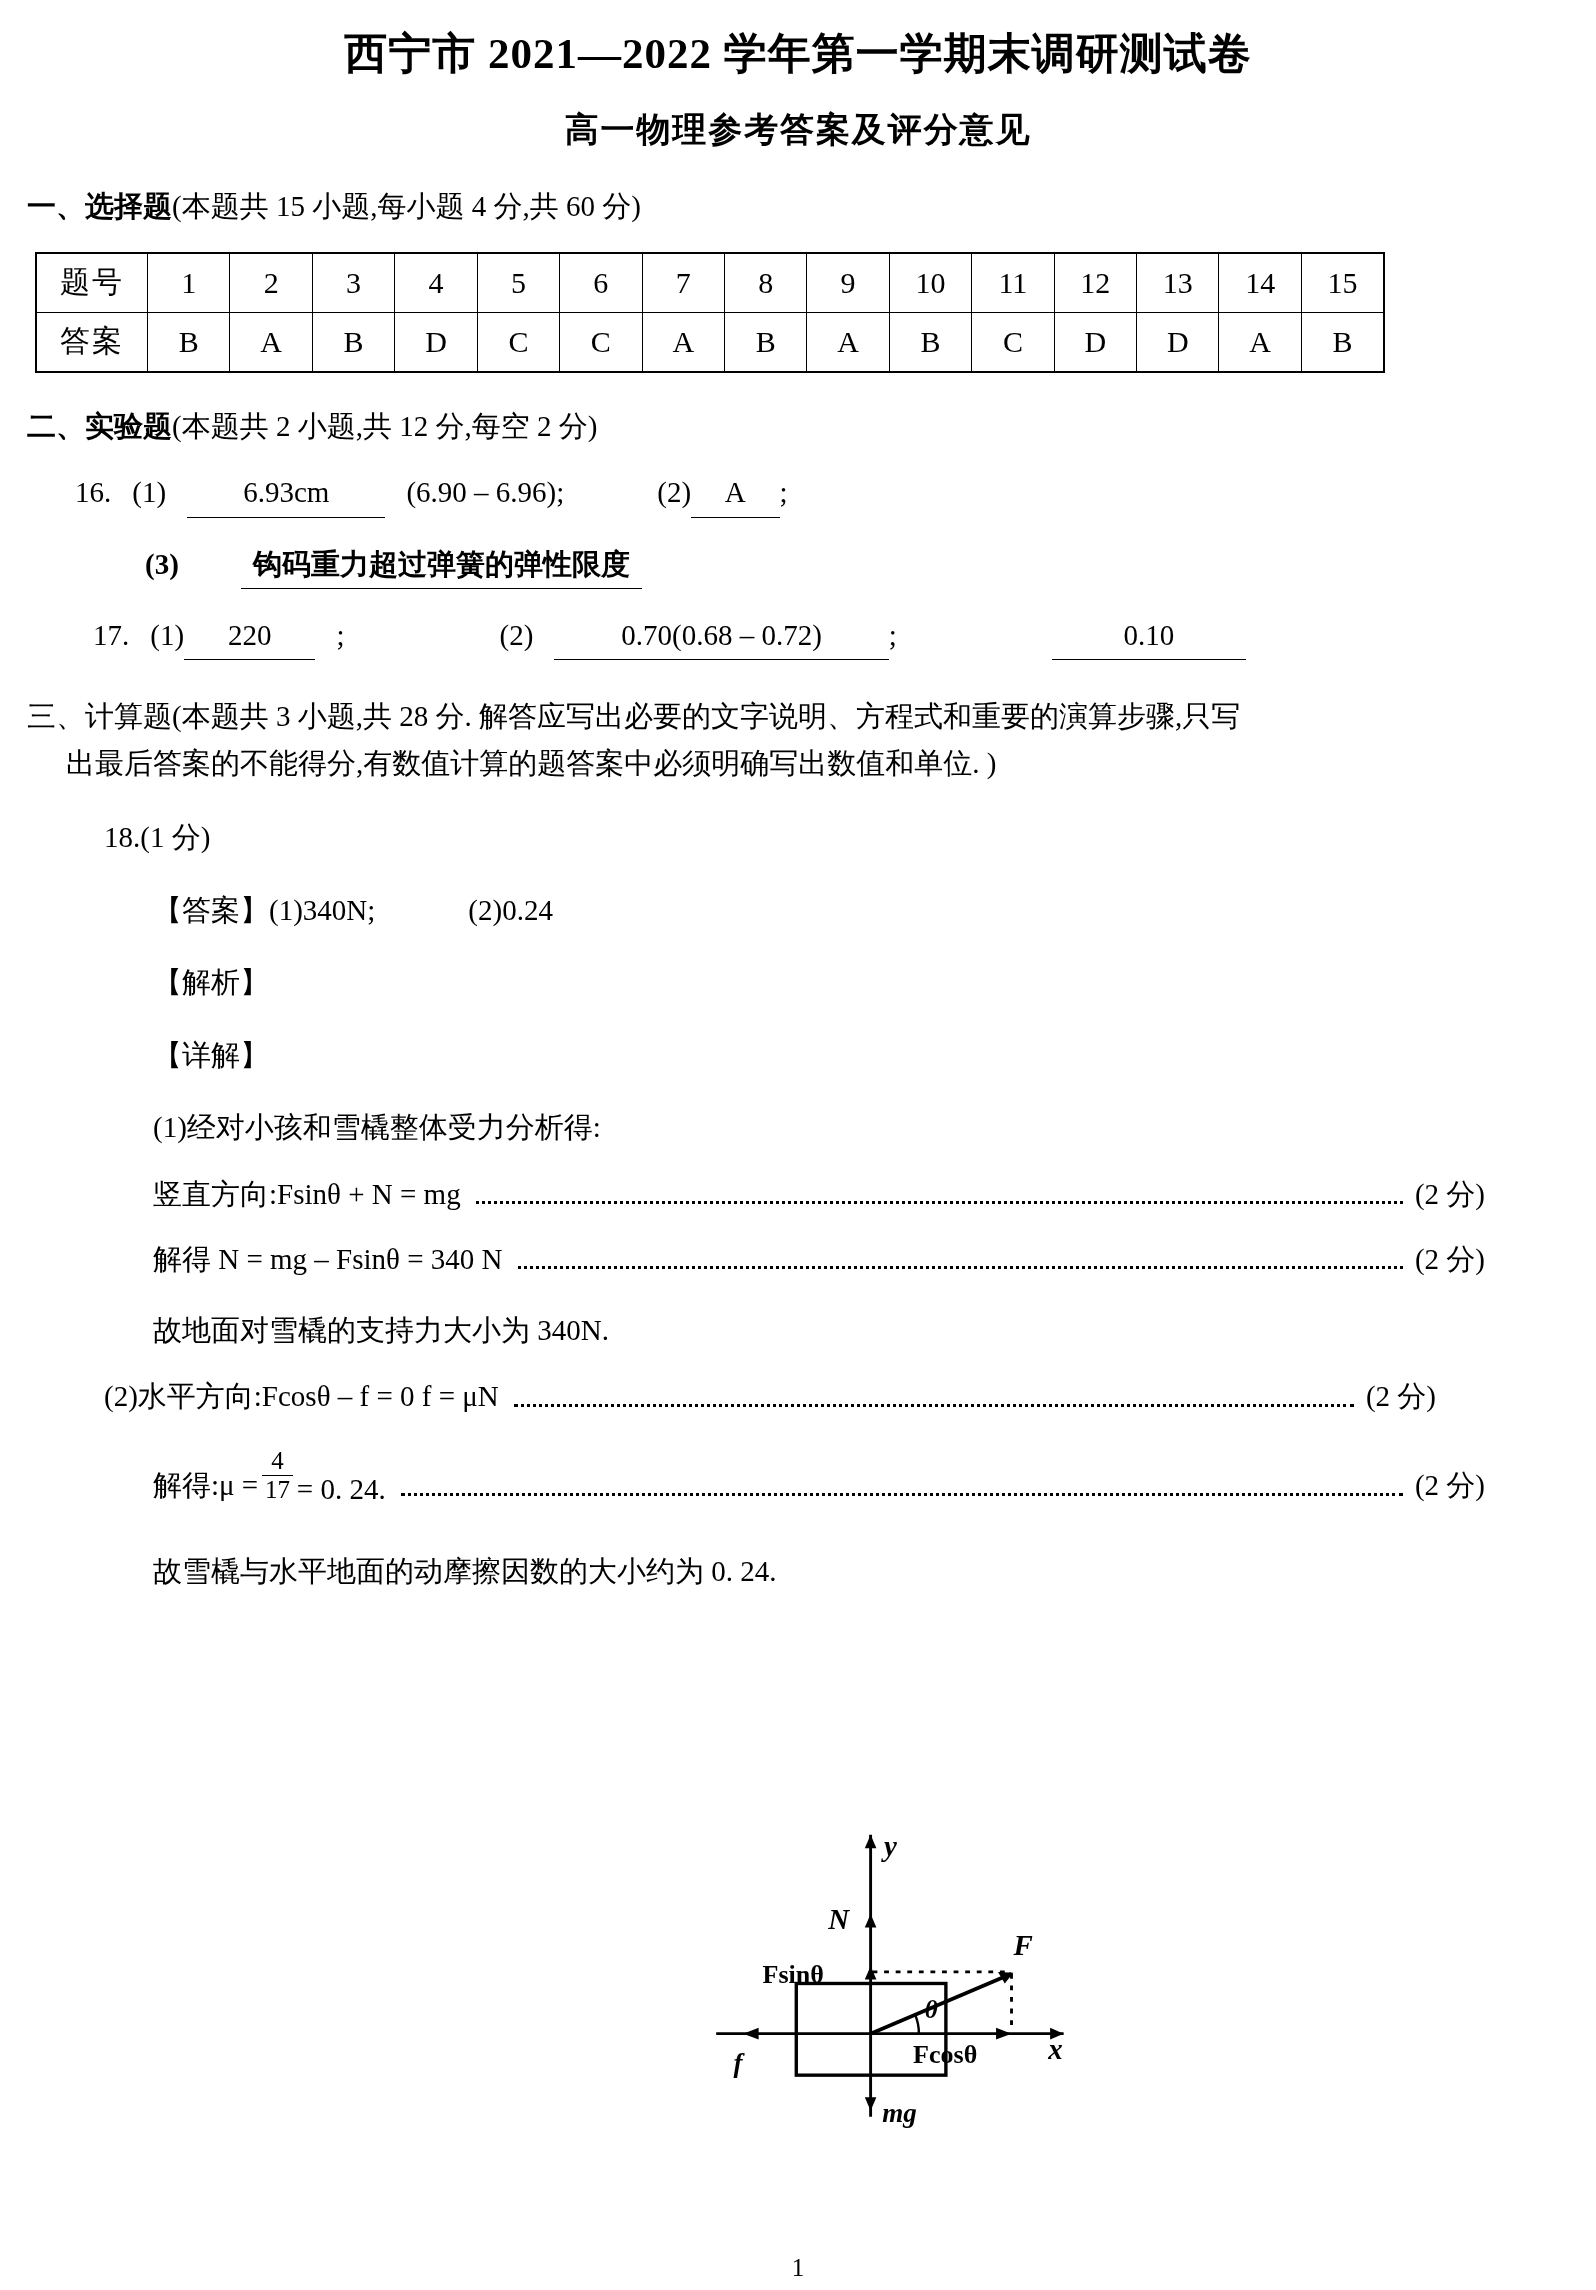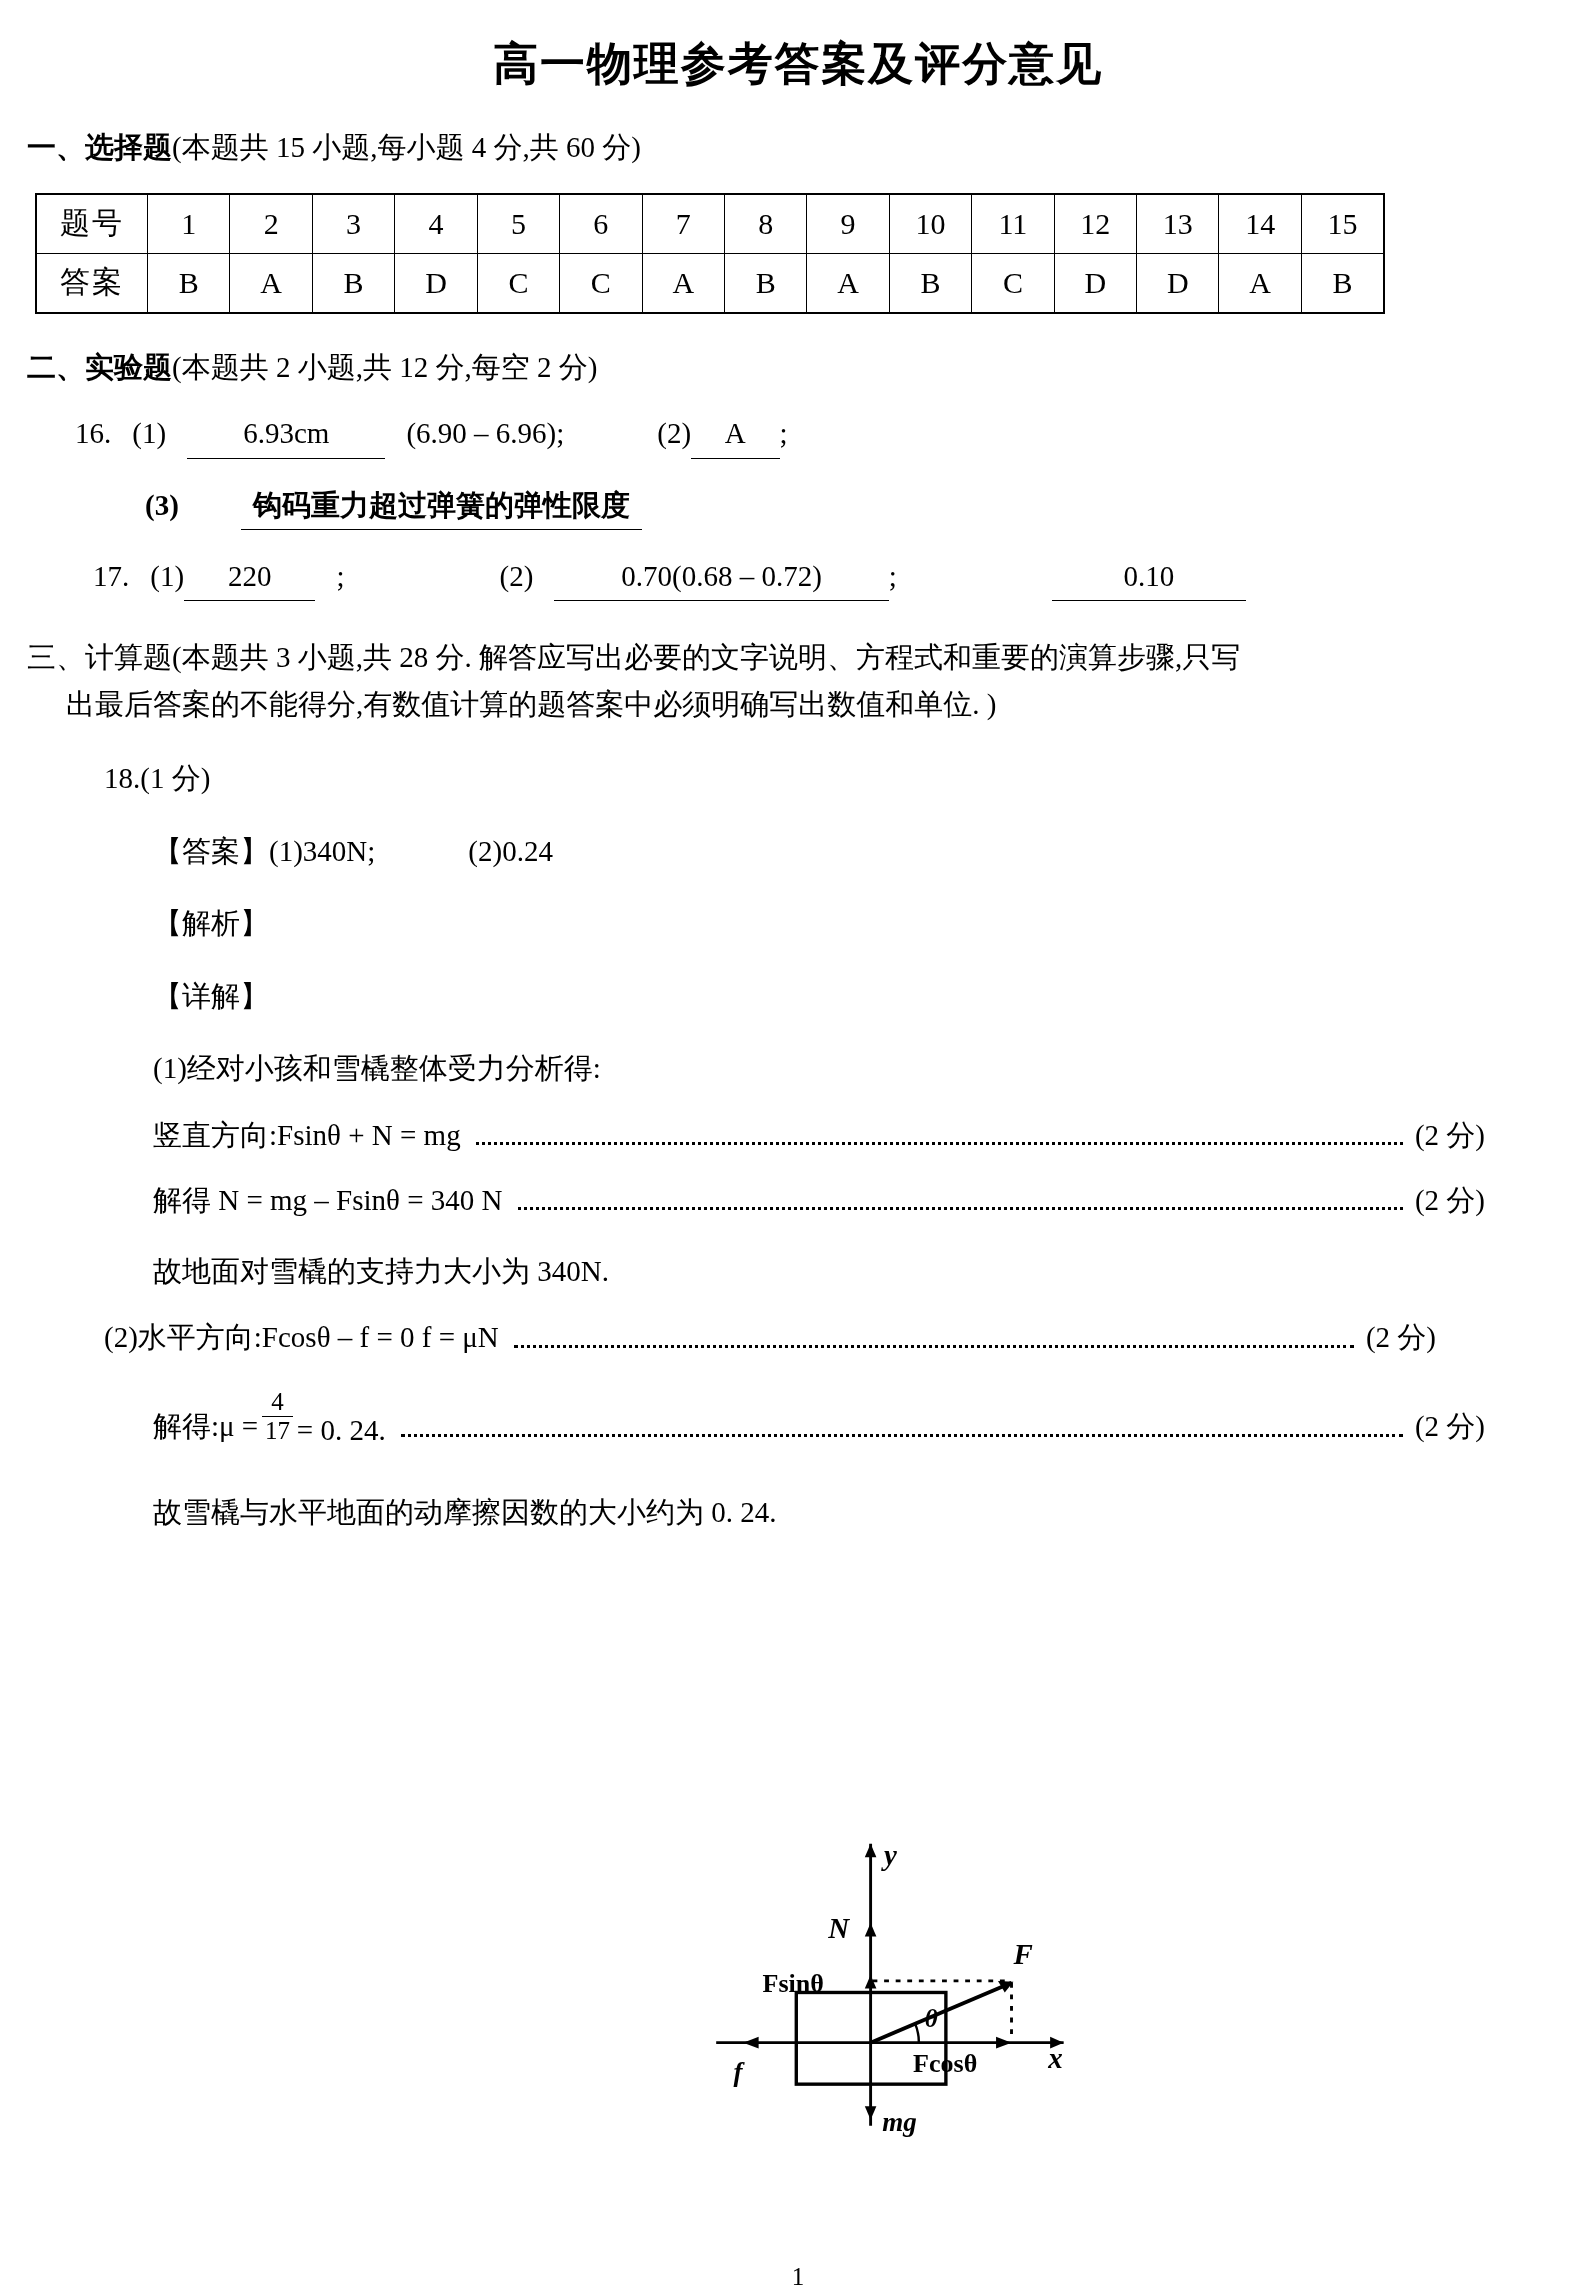--- a/index.html
+++ b/index.html
@@ -17,24 +17,24 @@
   .title-main{
     text-align:center;
     font-size:43px;
     font-weight:700;
     letter-spacing:1px;
     margin:25px 0 0 0;
     font-family:"Liberation Serif","DejaVu Serif",serif;
   }
   .title-sub{
     text-align:center;
-    font-size:45px;
+    font-size:34px;
     font-weight:700;
     letter-spacing:1.9px;
-    margin:34px 0 0 0;
+    margin:24px 0 0 0;
   }
 
   
   .sec{
     font-size:29px;
     margin:33px 0 0 27px;
     line-height:1.4;
   }
   .sec .lbl{ font-weight:700; }
   .sec-para{
@@ -104,20 +104,21 @@
   .pageno{
     position:absolute; left:0; right:0; bottom:33px;
     text-align:center; font-size:25px;
   }
 </style>
 </head>
 <body>
 
 <div class="page">
 
+  <div class="title-main">西宁市 2021—2022 学年第一学期末调研测试卷</div>
   <div class="title-sub">高一物理参考答案及评分意见</div>
 
   <div class="sec">
     <span class="lbl">一、选择题</span><span>(本题共 15 小题,每小题 4 分,共 60 分)</span>
   </div>
 
   <div class="tbl-wrap">
     <table class="ans">
       <tbody>
         <tr class="row-q">

